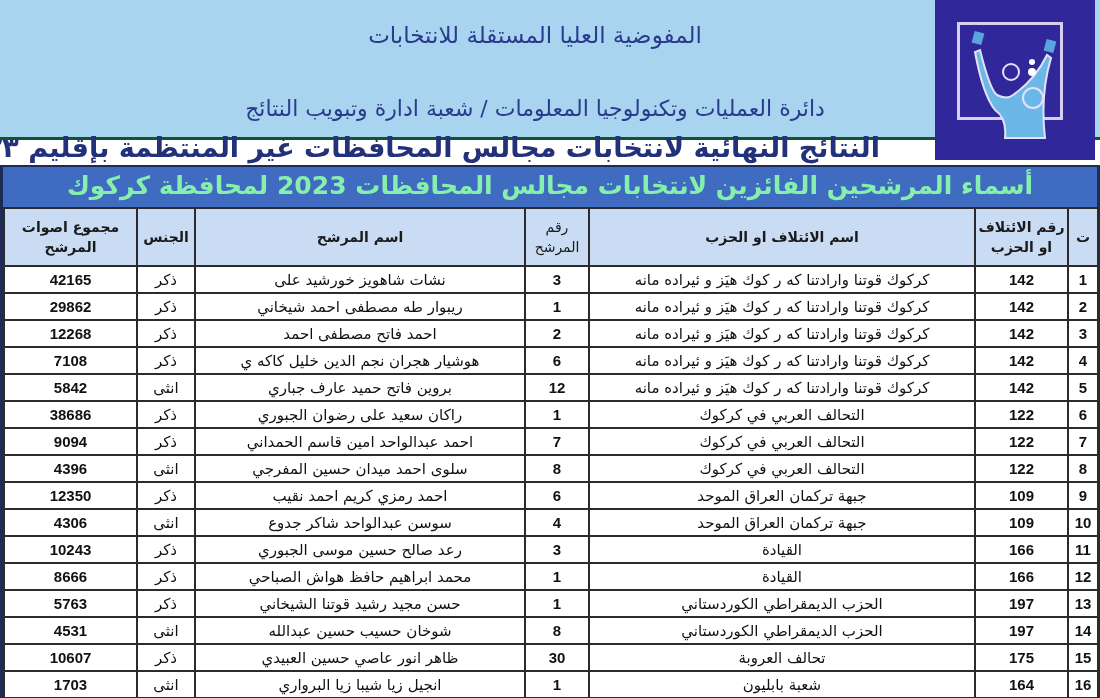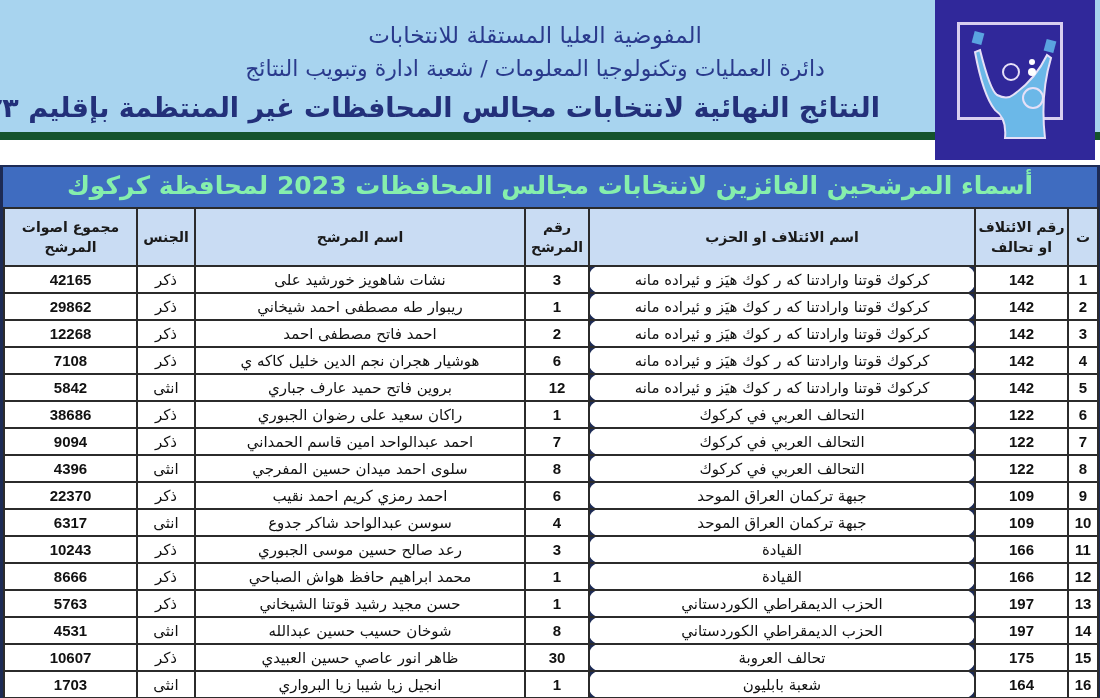--- a/index.html
+++ b/index.html
@@ -4,34 +4,34 @@
   <style>
     html, body { margin: 0; padding: 0; }
     body {
       width: 1100px; height: 698px; overflow: hidden;
       background: #ffffff;
       font-family: "DejaVu Sans", "Liberation Sans", sans-serif;
     }
     .banner {
       position: absolute; left: 0; top: 0; width: 1100px; height: 140px;
       background: #a8d4ef;
-      border-bottom: 8px solid #14532d;
+      border-bottom: 3px solid #14532d;
       box-sizing: border-box;
     }
     .banner-text {
       position: absolute; right: 190px; top: 18px;
       direction: rtl; text-align: center; width: 900px;
     }
     .banner-line1 {
       font-size: 23px; color: #2a3a8c; line-height: 34px; display: block;
       text-align: center; margin-right: -150px;
     }
     .banner-line2 {
       font-size: 22px; color: #2a3a8c; line-height: 34px; display: block;
-      text-align: center; margin-right: -150px;
+      text-align: center; margin-right: -150px; margin-top: 40px;
     }
     .banner-line3 {
       font-size: 27px; font-weight: bold; color: #23307a; line-height: 40px;
       display: block; text-align: right; margin-right: 30px; margin-top: 2px;
       white-space: nowrap;
     }
     .logo-box {
       position: absolute; left: 935px; top: 0; width: 160px; height: 160px;
       background: #30289a;
     }
@@ -59,21 +59,21 @@
     }
     table.results th {
       background: #c9dcf3; color: #1a1a1a; font-weight: bold;
       font-size: 14px; line-height: 20px; height: 56px;
     }
     table.results td {
       background: #ffffff; color: #111111; height: 25px;
       font-size: 15px; line-height: 22px;
     }
     td.num { font-family: "Liberation Sans", sans-serif; font-size: 17px; font-weight: bold; }
-    td.party { text-align: right; padding-right: 40px; border-radius: 11px; }
+    td.party { text-align: right; padding-right: 40px; }
     td.party.center { text-align: center; padding-right: 0; }
   </style>
 </head>
 <body>
 
 <div class="banner">
   <div class="banner-text">
     <span class="banner-line1">المفوضية العليا المستقلة للانتخابات</span>
     <span class="banner-line2">دائرة العمليات وتكنولوجيا المعلومات / شعبة ادارة وتبويب النتائج</span>
     <span class="banner-line3">النتائج النهائية لانتخابات مجالس المحافظات غير المنتظمة بإقليم ٢٠٢٣</span>
@@ -100,23 +100,23 @@
       <col style="width:93px">
       <col style="width:386px">
       <col style="width:64px">
       <col style="width:330px">
       <col style="width:58px">
       <col style="width:133px">
     </colgroup>
     <thead>
       <tr>
         <th>ت</th>
-        <th style="white-space:normal">رقم الائتلاف او تحالف</th>
+        <th style="white-space:normal">رقم الائتلاف او الحزب</th>
         <th>اسم الائتلاف او الحزب</th>
-        <th style="white-space:normal;font-weight:bold">رقم المرشح</th>
+        <th style="white-space:normal;font-weight:normal">رقم المرشح</th>
         <th>اسم المرشح</th>
         <th>الجنس</th>
         <th style="white-space:normal">مجموع اصوات المرشح</th>
       </tr>
     </thead>
     <tbody>
       <tr>
         <td class="num">1</td>
         <td class="num">142</td>
         <td class="party">كركوك قوتنا وارادتنا   كه ر كوك هيَز و ئيراده مانه</td>
@@ -188,30 +188,30 @@
         <td>انثى</td>
         <td class="num">4396</td>
       </tr>
       <tr>
         <td class="num">9</td>
         <td class="num">109</td>
         <td class="party center">جبهة تركمان العراق الموحد</td>
         <td class="num">6</td>
         <td>احمد رمزي كريم احمد نقيب</td>
         <td>ذكر</td>
-        <td class="num">22370</td>
+        <td class="num">12350</td>
       </tr>
       <tr>
         <td class="num">10</td>
         <td class="num">109</td>
         <td class="party center">جبهة تركمان العراق الموحد</td>
         <td class="num">4</td>
         <td>سوسن عبدالواحد شاكر جدوع</td>
         <td>انثى</td>
-        <td class="num">6317</td>
+        <td class="num">4306</td>
       </tr>
       <tr>
         <td class="num">11</td>
         <td class="num">166</td>
         <td class="party center">القيادة</td>
         <td class="num">3</td>
         <td>رعد صالح حسين موسى الجبوري</td>
         <td>ذكر</td>
         <td class="num">10243</td>
       </tr>

